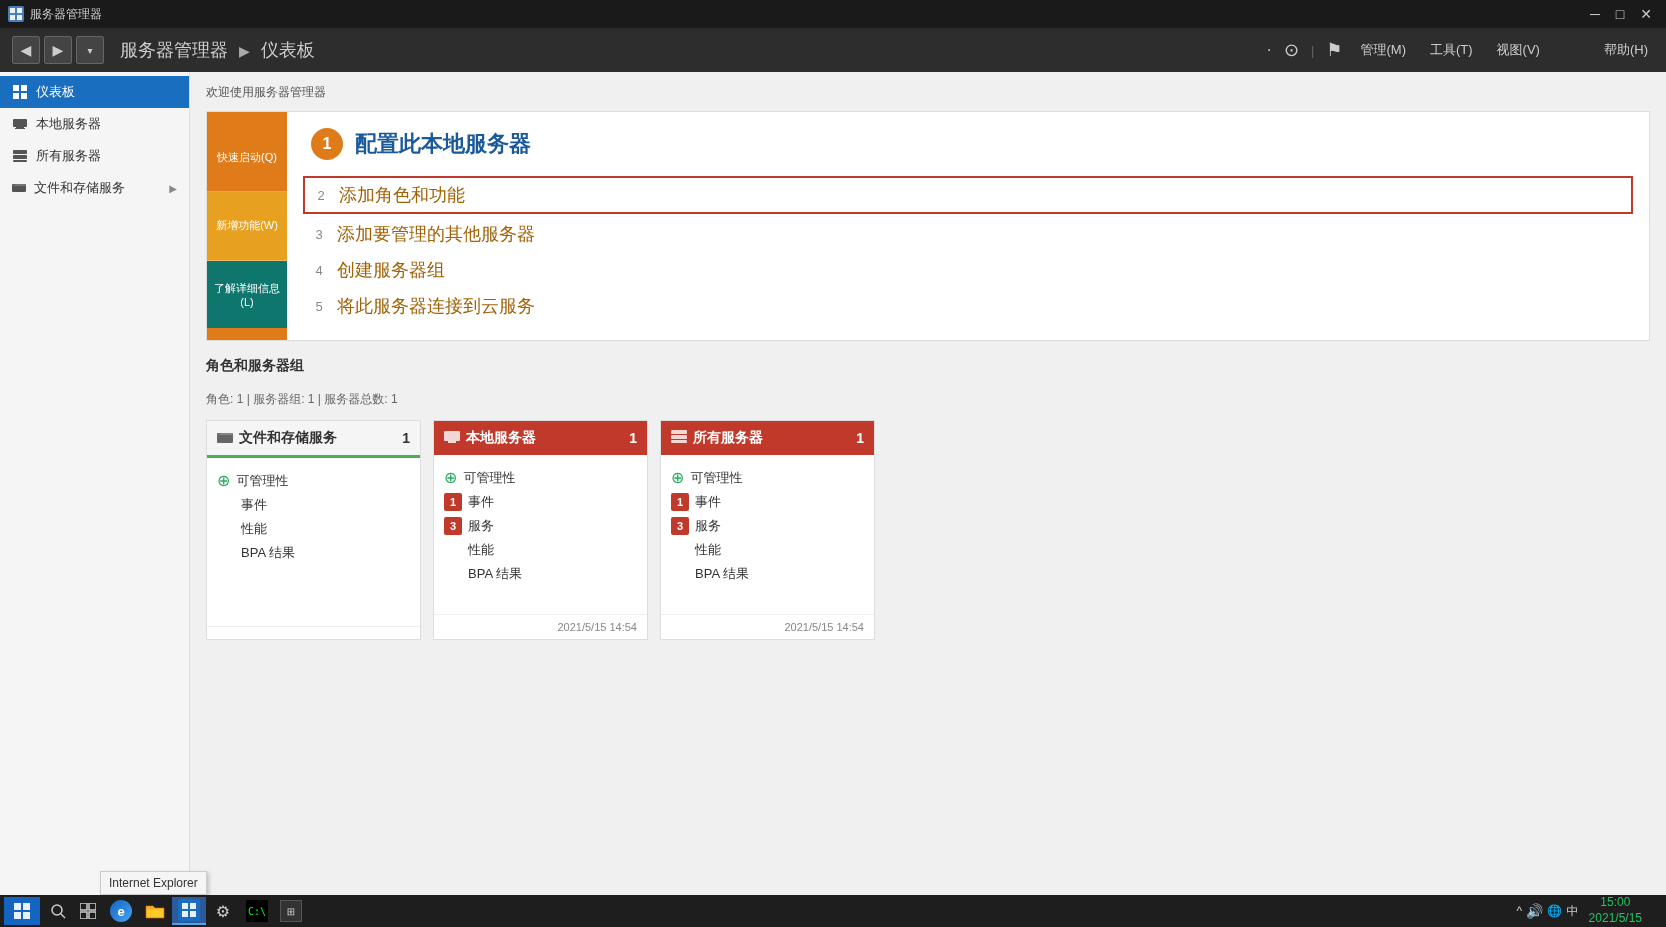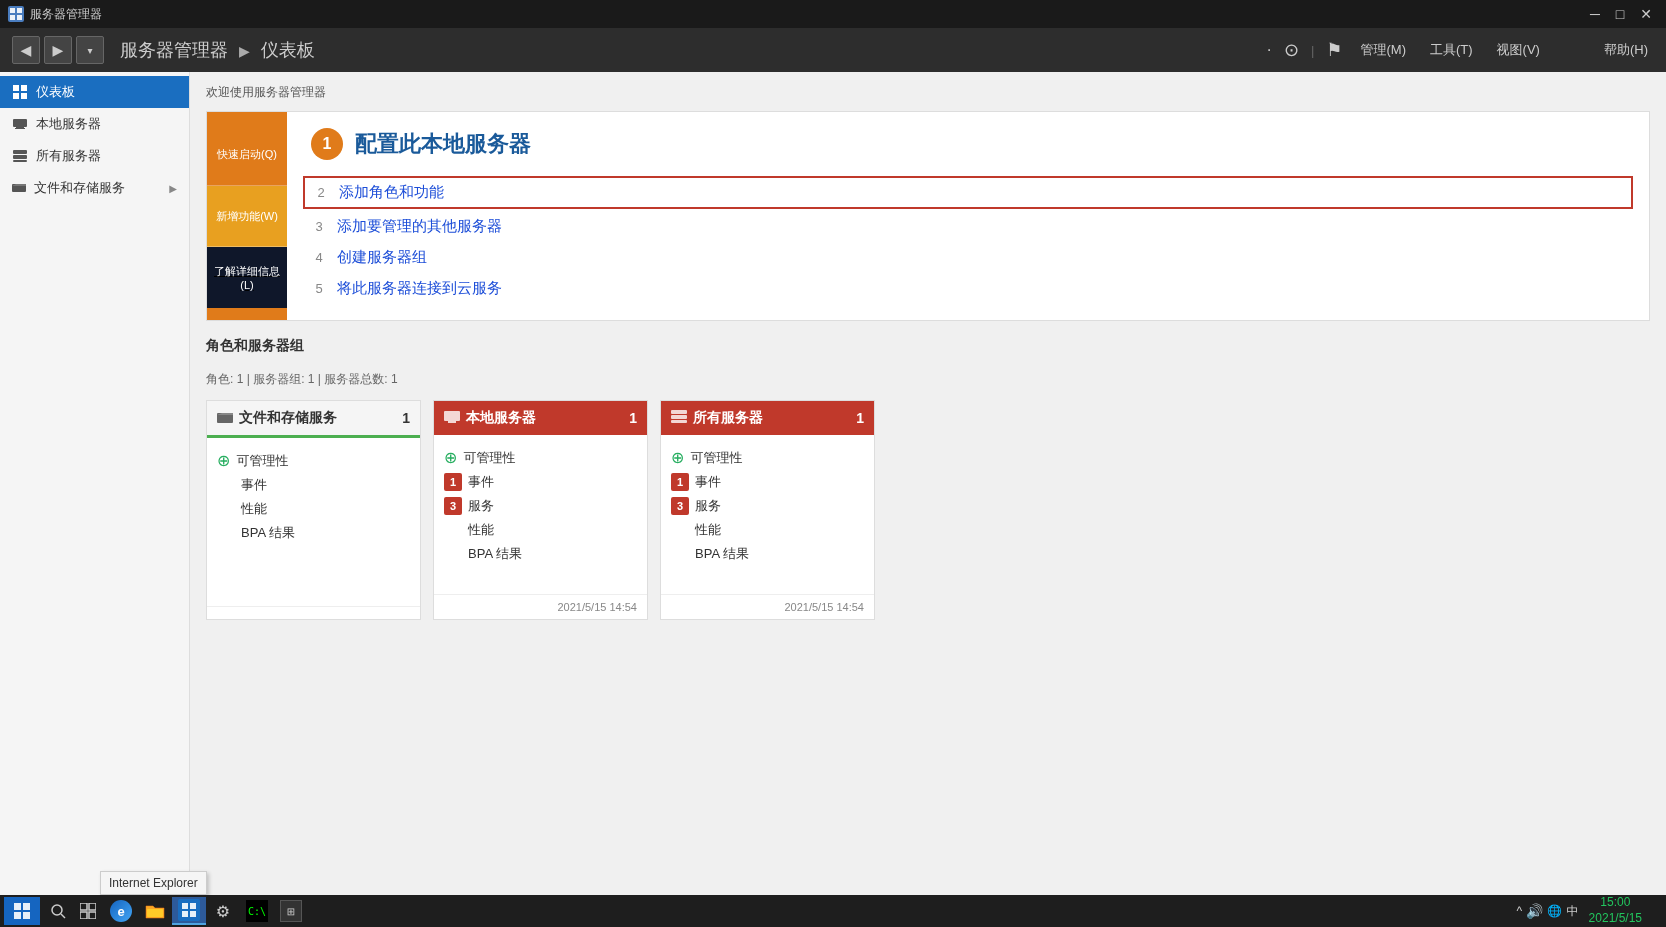--- a/index.html
+++ b/index.html
@@ -177,23 +177,23 @@
       padding: 6px 0;
       cursor: pointer;
     }
     .configure-item .num {
       font-size: 13px;
       color: #888;
       width: 16px;
       text-align: center;
     }
     .configure-item .link {
-      color: #1d4ed8;
+      color: #a16207;
       text-decoration: none;
-      font-size: 15px;
+      font-size: 18px;
     }
     .configure-item.highlighted {
       border: 2px solid #c0392b;
       padding: 5px 8px;
       margin: 2px -8px;
     }
     .hide-link {
       text-align: right;
       font-size: 12px;
       color: #1a6ec0;
@@ -435,21 +435,21 @@
     <div class="welcome-text">欢迎使用服务器管理器</div>
 
     <div class="configure-card">
       <div class="configure-sidebar">
         <div class="configure-sidebar-section top" style="background:#e07b1a; border-bottom:1px solid rgba(255,255,255,0.3);">
           <span class="configure-sidebar-label">快速启动(Q)</span>
         </div>
         <div class="configure-sidebar-section mid" style="background:#e8a020; border-bottom:1px solid rgba(255,255,255,0.3);">
           <span class="configure-sidebar-label">新增功能(W)</span>
         </div>
-        <div class="configure-sidebar-section bot" style="background:#0f172a;text-decoration:underline;">
+        <div class="configure-sidebar-section bot" style="background:#0f766e;">
           <span class="configure-sidebar-label">了解详细信息(L)</span>
         </div>
       </div>
       <div class="configure-content">
         <div class="configure-title">
           <div class="num-circle">
             <span>1</span>
           </div>
           <span>配置此本地服务器</span>
         </div>

